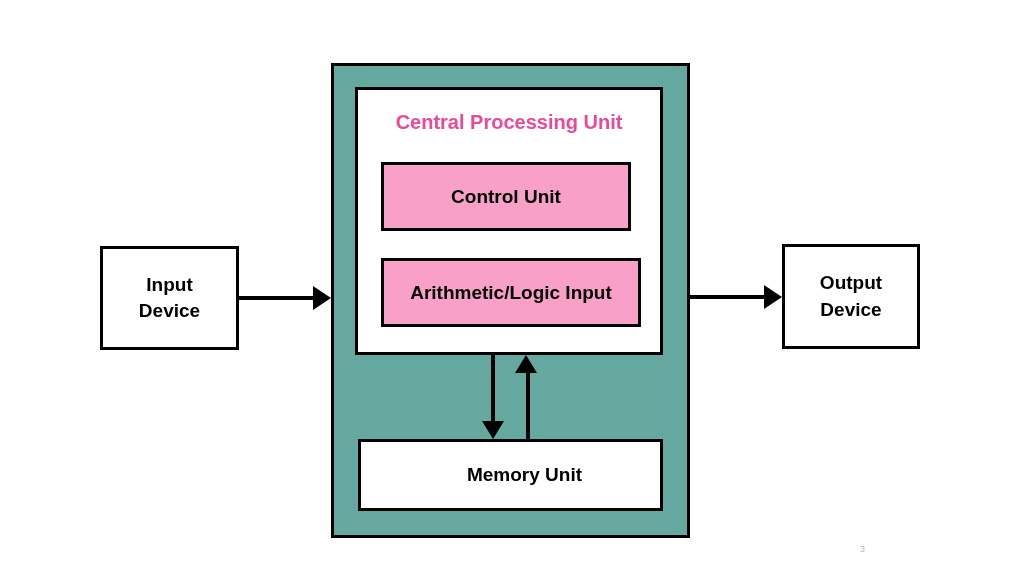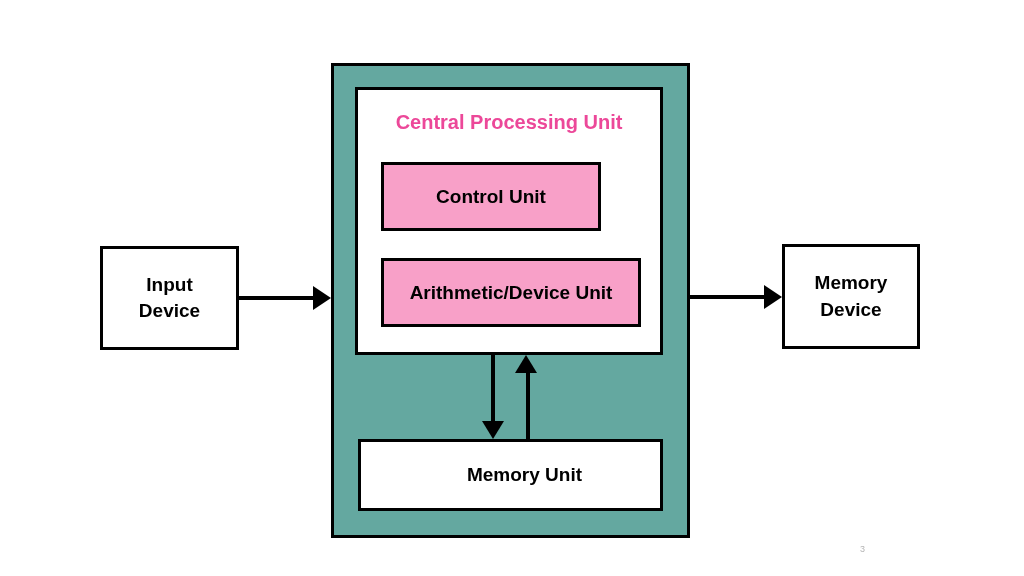--- a/index.html
+++ b/index.html
@@ -25,21 +25,21 @@
   }
   .teal  { background: var(--teal, #64A8A0); }
   .white { background: #ffffff; }
   .pink  { background: var(--pink, #F8A0C8); }
 
   #cpu-outer   { left: 331px; top: 63px;  width: 359px; height: 475px; }
   #cpu-inner   { left: 355px; top: 87px;  width: 308px; height: 268px; }
   #cpu-title   { position: absolute; left: 355px; top: 96px; width: 308px; height: 52px;
                  display: flex; align-items: center; justify-content: center;
                  font-weight: bold; font-size: 20px; color: #ec4899; }
-  #control-unit{ left: 381px; top: 162px; width: 220px; height: 69px; font-size: 19px; }
+  #control-unit{ left: 381px; top: 162px; width: 250px; height: 69px; font-size: 19px; }
   #alu         { left: 381px; top: 258px; width: 260px; height: 69px; font-size: 19px; }
   #memory      { left: 358px; top: 439px; width: 305px; height: 72px; font-size: 19px; padding-left: 28px; }
   #input-device  { left: 100px; top: 246px; width: 139px; height: 104px; font-size: 19px; line-height: 1.38; }
   #output-device { left: 782px; top: 244px; width: 138px; height: 105px; font-size: 19px; line-height: 1.38; }
 
   .hline { position: absolute; height: 4px; background: var(--line, #000); }
   .vline { position: absolute; width: 4px;  background: var(--line, #000); }
   .head  { position: absolute; width: 0; height: 0; }
   .head-right { border-left: 18px solid var(--line, #000); border-top: 12px solid transparent; border-bottom: 12px solid transparent; }
   .head-down  { border-top: 18px solid var(--line, #000);  border-left: 11px solid transparent; border-right: 11px solid transparent; }
@@ -68,34 +68,34 @@
 
   <div class="box white" id="cpu-inner"></div>
 
   <div id="cpu-title">Central Processing Unit</div>
 
   <div class="box pink" id="control-unit">
     <span>Control Unit</span>
   </div>
 
   <div class="box pink" id="alu">
-    <span>Arithmetic/Device Unit</span>
+    <span>Arithmetic/Logic Input</span>
   </div>
 
   <div class="box white" id="memory">
     <span>Memory Unit</span>
   </div>
 
   <div class="box white" id="input-device">
     <span>Input</span>
     <span>Device</span>
   </div>
 
   <div class="box white" id="output-device">
-    <span>Memory</span>
+    <span>Output</span>
     <span>Device</span>
   </div>
 
   <div class="hline" id="in-arrow-line"></div>
   <div class="head head-right" id="in-arrow-head"></div>
 
   <div class="hline" id="out-arrow-line"></div>
   <div class="head head-right" id="out-arrow-head"></div>
 
   <div class="vline" id="down-arrow-line"></div>

